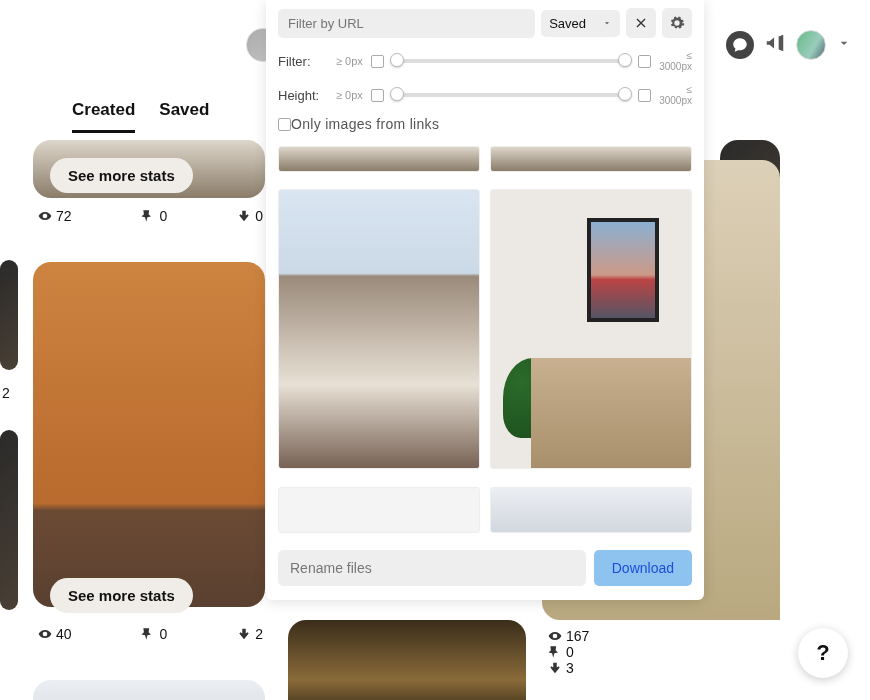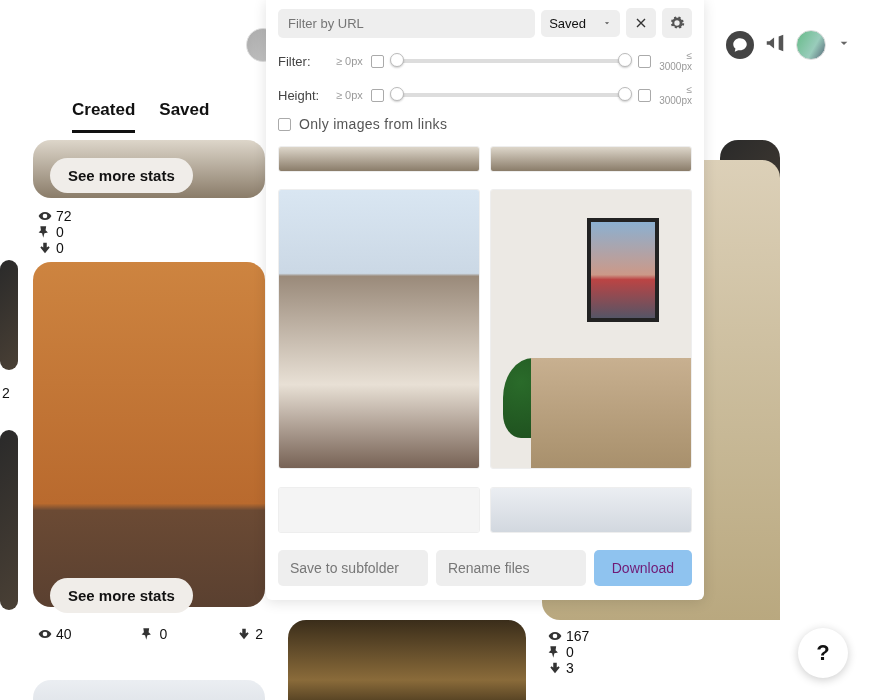--- a/index.html
+++ b/index.html
@@ -41,28 +41,28 @@
 .gear-ico svg{fill:#555;stroke:none}
 
 .dim-row { display:flex; align-items:center; gap:8px; margin-top:12px; font-size:13px; color:#444;}
 .dim-label { width:50px; }
 .dim-min { font-size:11px; color:#999; }
 .chk { width:13px; height:13px; border:1px solid #aaa; border-radius:2px; background:#fff; flex-shrink:0;}
 .slider { flex:1; height:4px; background:#ddd; border-radius:2px; position:relative;}
 .slider-knob { position:absolute; width:14px; height:14px; background:#fff; border:1px solid #bbb; box-shadow:0 1px 2px rgba(0,0,0,.2); border-radius:50%; top:-6px;}
 .dim-max { font-size:10px; line-height:11px; color:#999; text-align:right;}
 
-.only-row { margin-top:10px; display:flex; align-items:center; gap:8px; font-size:14px; color:#555; letter-spacing:.3px;}
+.only-row { margin-top:10px; display:flex; align-items:center; font-size:14px; color:#555; letter-spacing:.3px;}
 
 .modal-grid { flex:1; overflow:hidden; padding:0 12px; display:grid; grid-template-columns:1fr 1fr; gap:10px; margin-top:8px;}
 .mcell { background:#fafafa; border:1px solid #eee; border-radius:3px; display:flex; align-items:center; justify-content:center; overflow:hidden;}
 
 .modal-bottom { padding:10px 12px 14px 12px; display:flex; gap:8px;}
 .btn-light { flex:1; background:#eee; border:none; border-radius:5px; padding:10px 12px; font-size:14px; color:#777; text-align:left; cursor:pointer;}
-.btn-primary { background:#8fc3ef; color:#701a75; border:none; border-radius:5px; padding:10px 18px; font-size:14px; font-weight:500; cursor:pointer;}
+.btn-primary { background:#8fc3ef; color:#1d4ed8; border:none; border-radius:5px; padding:10px 18px; font-size:14px; font-weight:500; cursor:pointer;}
 
 
 .help-fab { position:absolute; right:22px; bottom:22px; width:50px; height:50px; border-radius:50%; background:#fff; box-shadow:0 2px 10px rgba(0,0,0,.2); display:flex; align-items:center; justify-content:center; font-size:22px; font-weight:600; z-index:30; cursor:pointer;}
 
 
 .ph { width:100%; height:100%; }
 .ph-building { background: linear-gradient(180deg,#d9e6f2 0%, #cbd8e5 30%, #9a8a7a 31%, #e8e0d5 70%, #776255 100%);}
 .ph-room { background:#ece9e4; position:relative;}
 .ph-room .frame{position:absolute;top:28px;right:32px;width:72px;height:104px;background:linear-gradient(180deg,#8bb0d1 0%,#c98 55%,#b44 60%,#556 100%);border:4px solid #222}
 .ph-room .plant{position:absolute;bottom:30px;left:12px;width:60px;height:80px;background:radial-gradient(circle at 30% 30%,#2a6b2a,#1d4d1d);border-radius:50% 50% 30% 30%}
@@ -101,21 +101,21 @@
 
 <div class="tabs">
   <div class="tab active">Created</div>
   <div class="tab">Saved</div>
 </div>
 
 <div class="pins">
 
   <div class="pin ph-street" style="left:33px; top:0; width:232px; height:58px;"></div>
   <div class="stats-btn" style="left:50px; top:18px;">See more stats</div>
-  <div class="pin-stats" style="left:38px; top:68px; width:225px;flex-direction:column;">
+  <div class="pin-stats" style="left:38px; top:68px; width:225px;">
     <span>
         <span class="eye">
           <svg viewBox="0 0 24 24">
             <path d="M12 5C7 5 2.7 8.1 1 12c1.7 3.9 6 7 11 7s9.3-3.1 11-7c-1.7-3.9-6-7-11-7zm0 11a4 4 0 110-8 4 4 0 010 8z"></path>
           </svg>
         </span>
         <span>72</span>
       </span>
     <span>
         <span class="pinico">
@@ -281,19 +281,18 @@
       </div>
     <div class="mcell" style="height:46px">
         <div class="ph" style="background:#f4f4f4"></div>
       </div>
     <div class="mcell" style="height:46px">
         <div class="ph ph-sky"></div>
       </div>
   </div>
 
   <div class="modal-bottom">
-    <button class="btn-light">Save to subfolder</button>
     <button class="btn-light">Rename files</button>
     <button class="btn-primary">Download</button>
   </div>
 </div>
 
 <div class="help-fab">?</div>
 
 </body></html>

